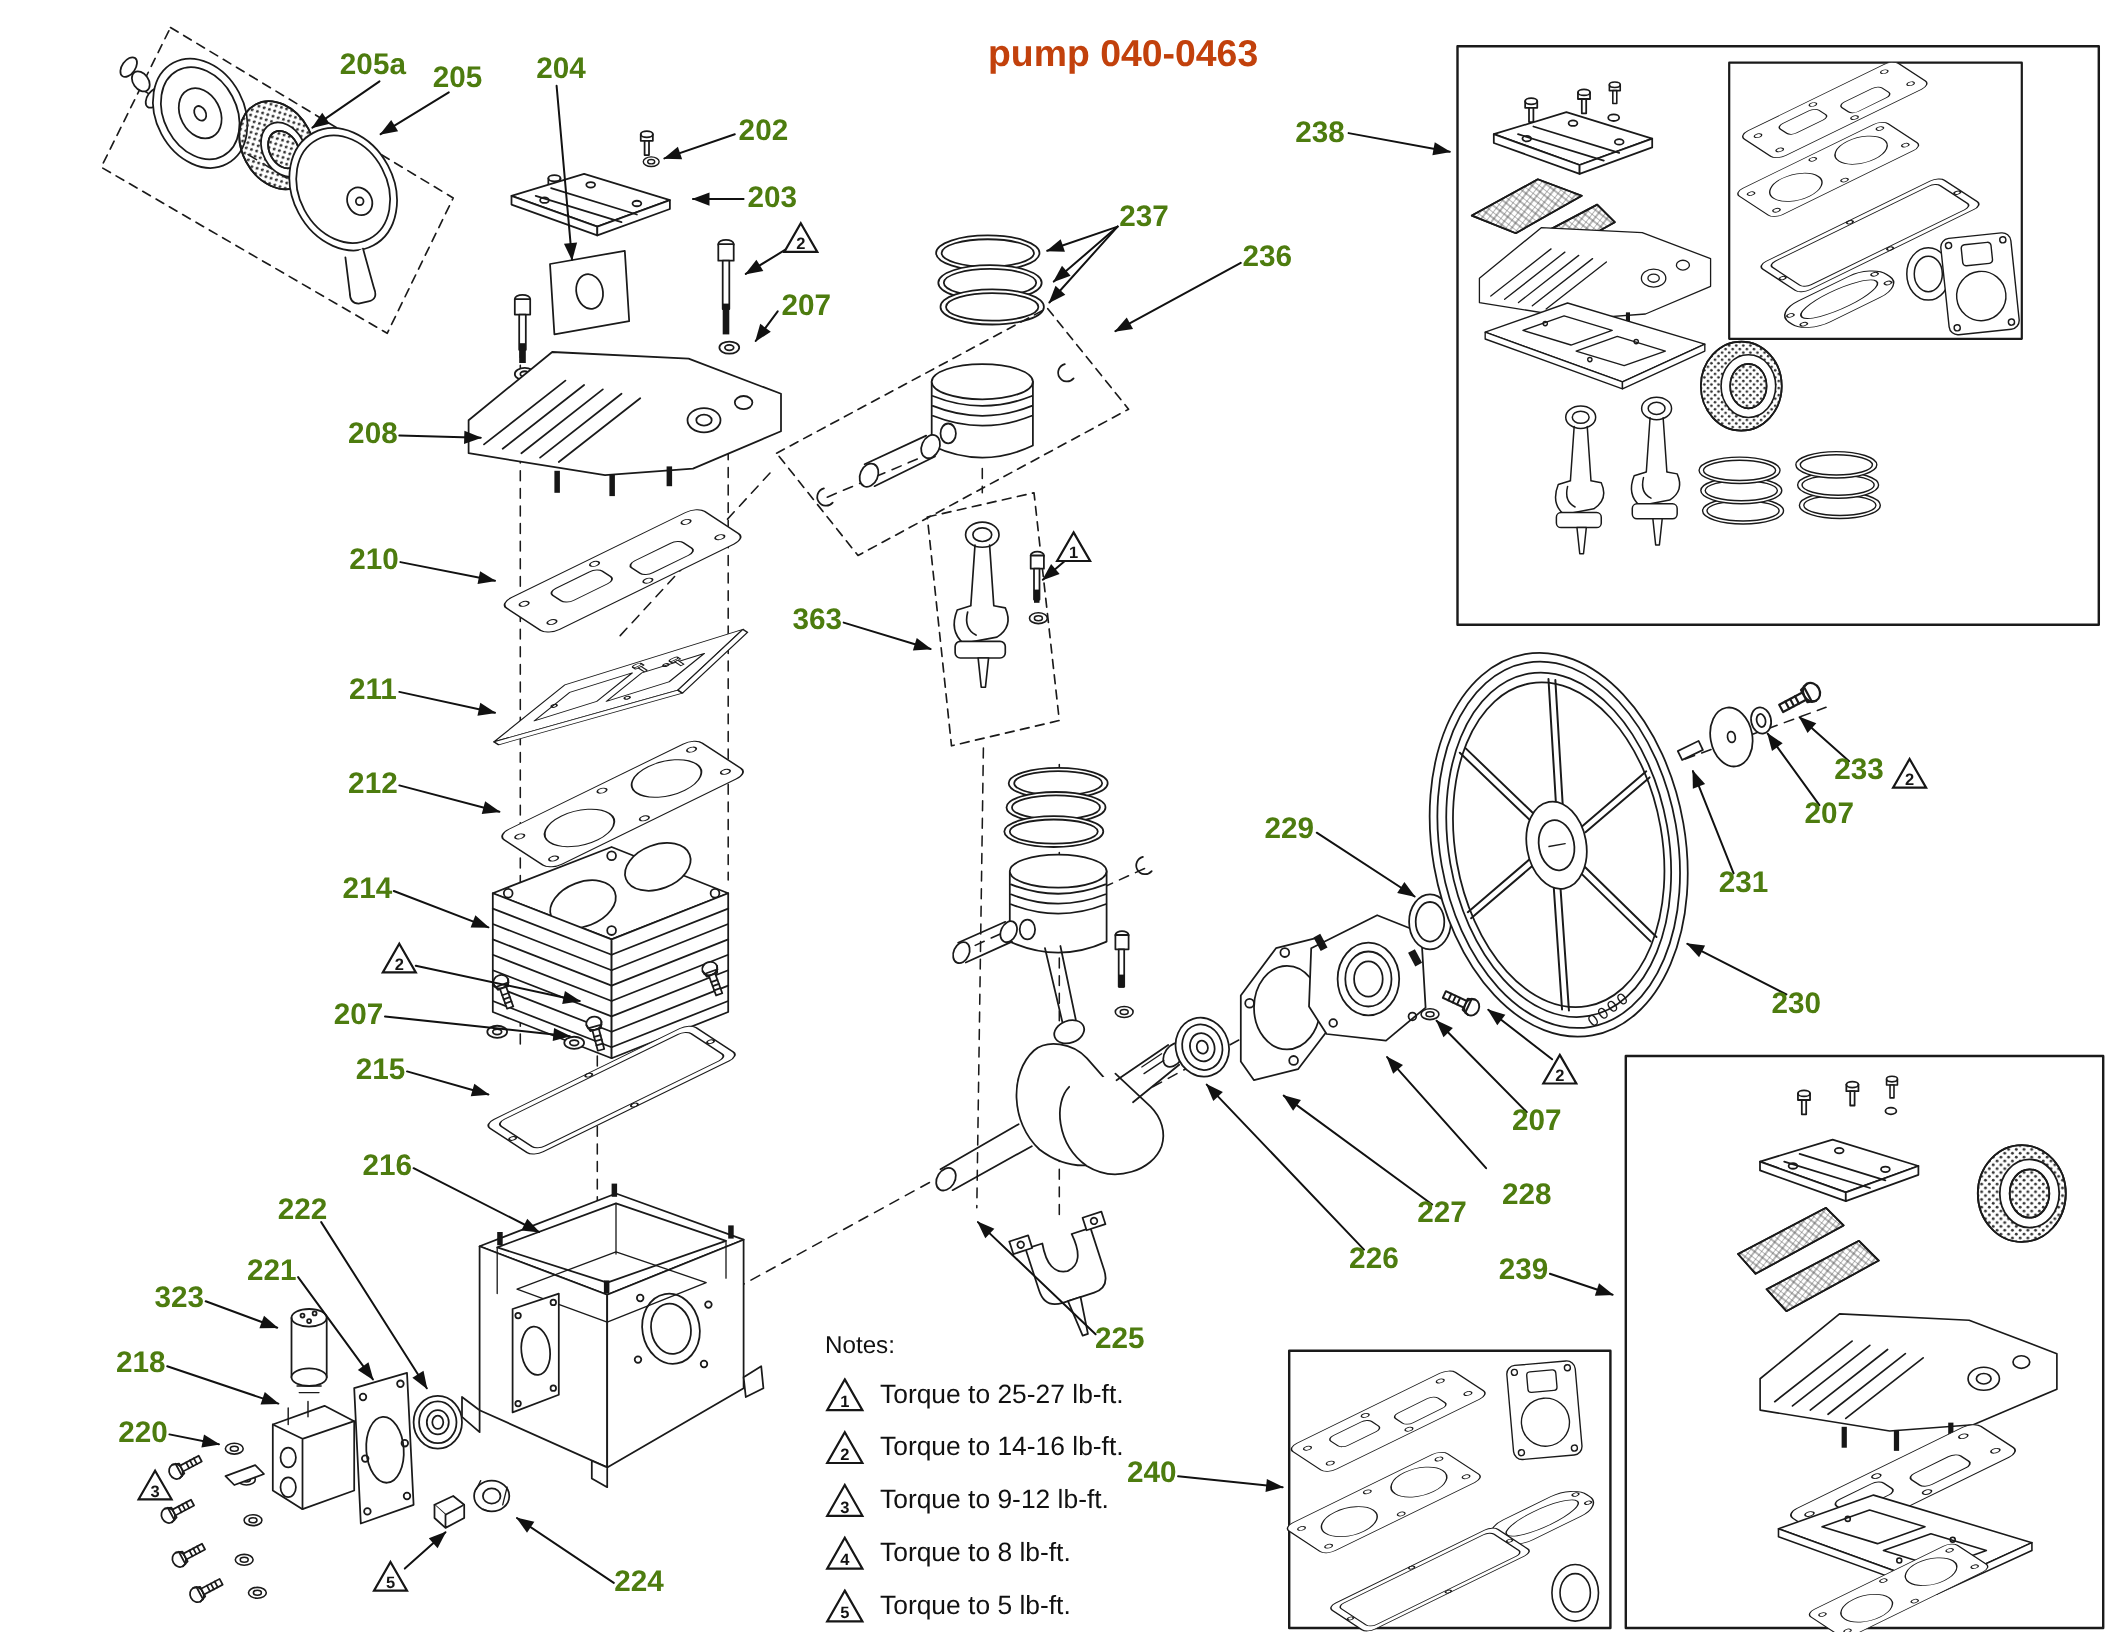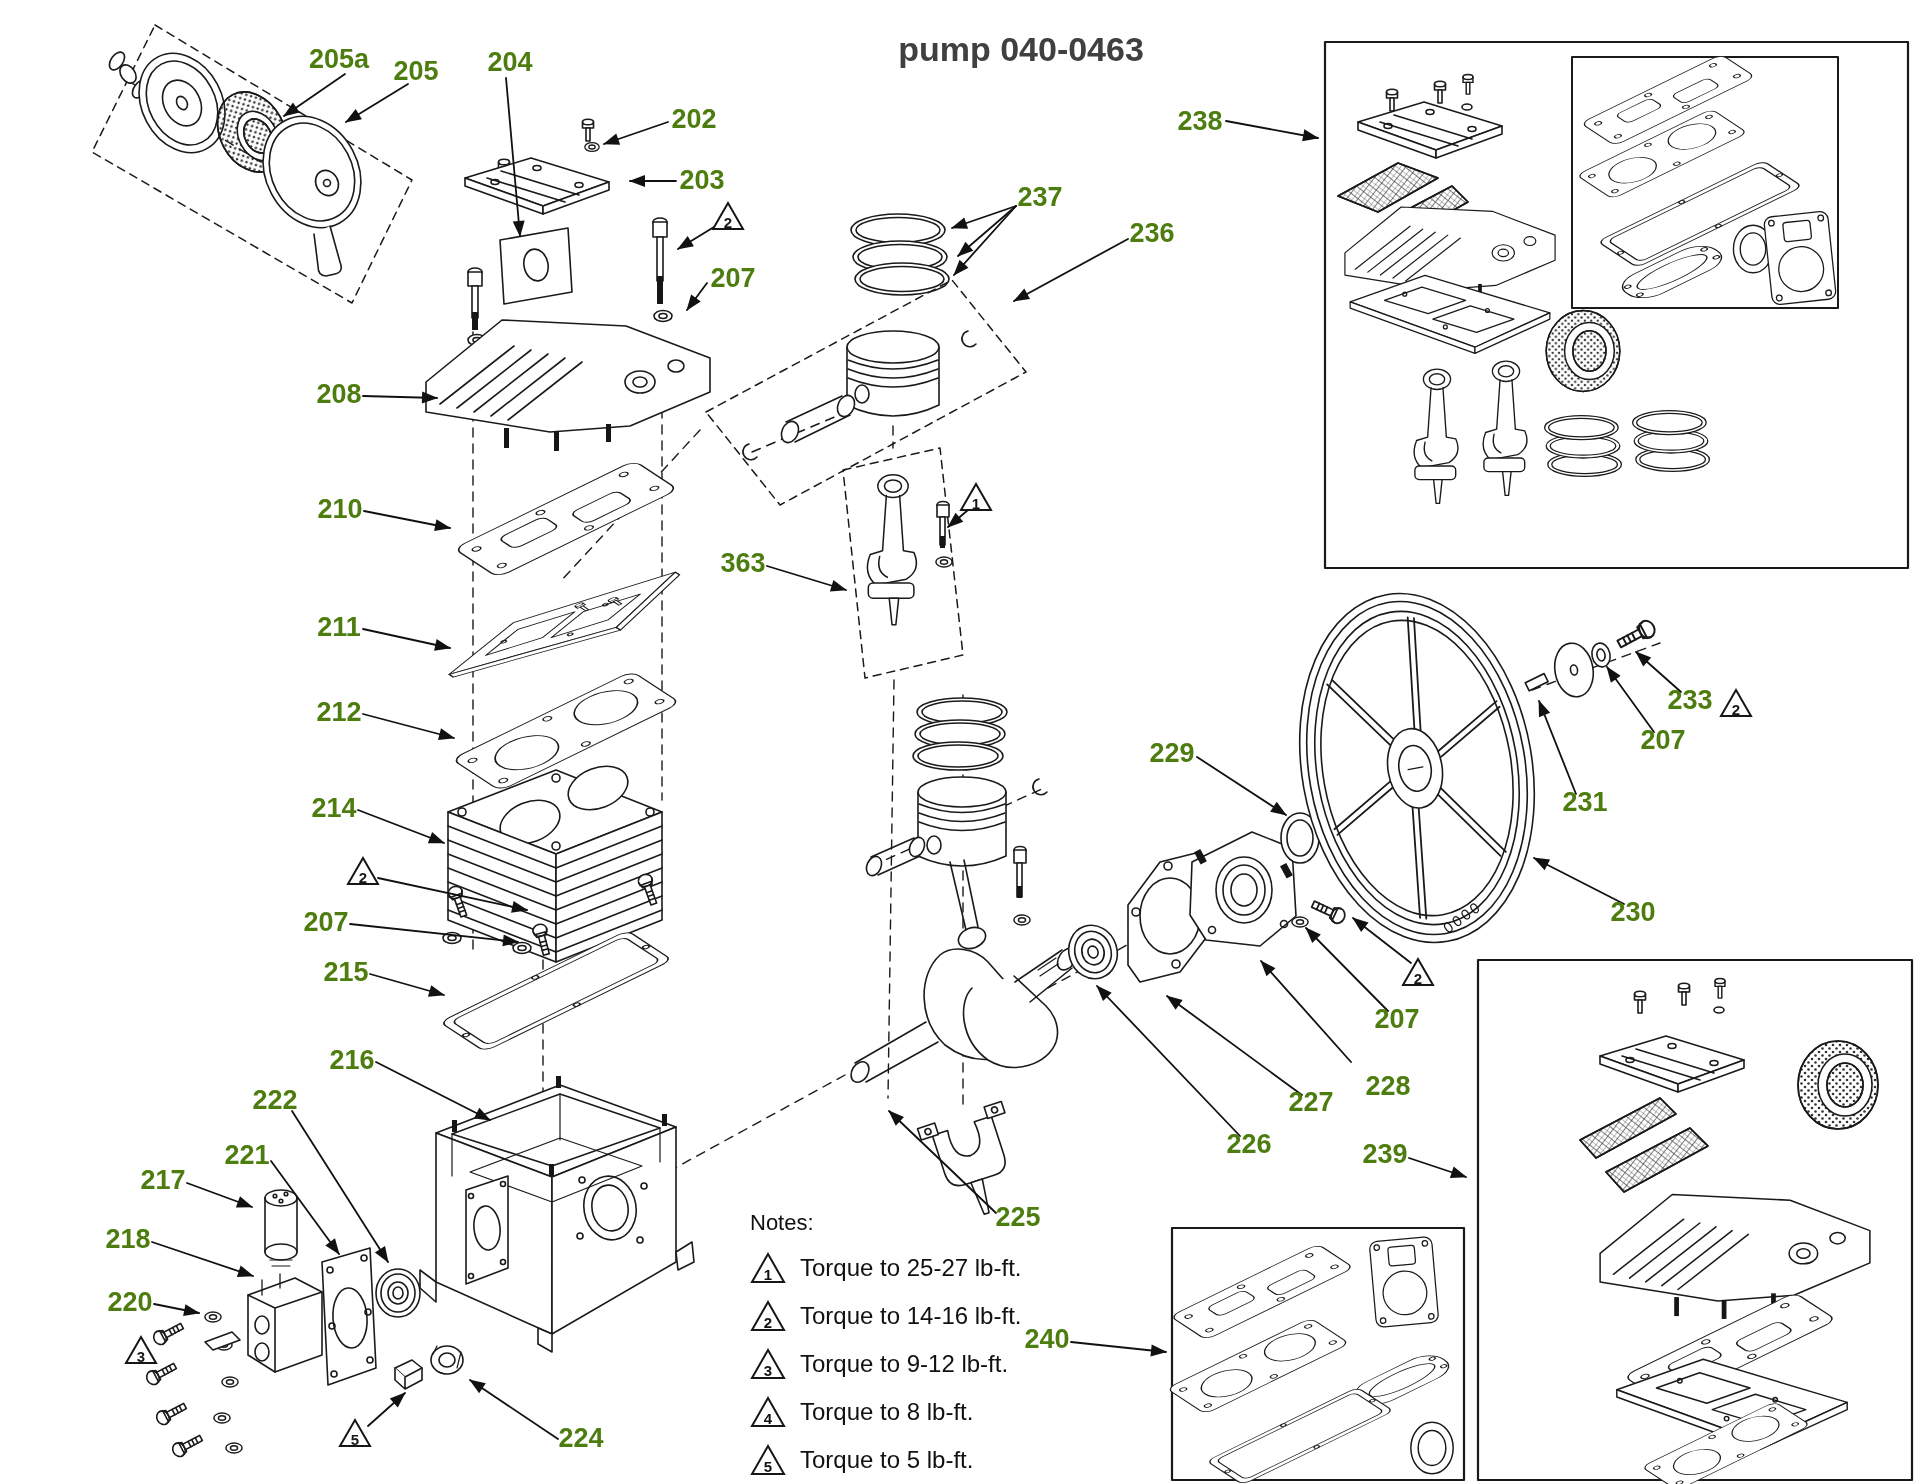--- a/index.html
+++ b/index.html
@@ -4,21 +4,21 @@
 <title>pump 040-0463</title>
 <style>
   html,body { margin:0; padding:0; background:#e8e8e8; }
   .stage {
     position:relative; width:1920px; height:1484px; background:#ffffff;
     font-family:"Liberation Sans", sans-serif; overflow:hidden; margin:0 auto;
   }
   .stage svg.art { position:absolute; left:0; top:0; }
   .page-title {
     position:absolute; top:30px; left:1021px; transform:translateX(-50%);
-    font-size:34px; font-weight:700; color:#404040; white-space:nowrap;
+    font-size:34px; font-weight:700; color:#c2410c; white-space:nowrap;
   }
   .callout {
     position:absolute; transform:translate(-50%,-50%);
     font-size:27px; font-weight:600; color:#4d7c0f; white-space:nowrap; line-height:1;
   }
   .tri { position:absolute; width:34px; height:31px; transform:translate(-50%,-50%); }
   .tri svg { position:absolute; left:0; top:0; width:100%; height:100%; }
   .tri polygon { fill:#fff; stroke:#161616; stroke-width:2; }
   .tri b { position:absolute; left:0; right:0; bottom:1px; text-align:center;
            font-size:15px; font-weight:600; color:#161616; }
@@ -706,21 +706,21 @@
       <div class="callout" style="left: 339px; top: 394px;">208</div>
       <div class="callout" style="left: 340px; top: 509px;">210</div>
       <div class="callout" style="left: 339px; top: 627px;">211</div>
       <div class="callout" style="left: 339px; top: 712px;">212</div>
       <div class="callout" style="left: 334px; top: 808px;">214</div>
       <div class="callout" style="left: 326px; top: 922px;">207</div>
       <div class="callout" style="left: 346px; top: 972px;">215</div>
       <div class="callout" style="left: 352px; top: 1060px;">216</div>
       <div class="callout" style="left: 275px; top: 1100px;">222</div>
       <div class="callout" style="left: 247px; top: 1155px;">221</div>
-      <div class="callout" style="left: 163px; top: 1180px;">217</div>
+      <div class="callout" style="left: 163px; top: 1180px;">323</div>
       <div class="callout" style="left: 128px; top: 1239px;">218</div>
       <div class="callout" style="left: 130px; top: 1302px;">220</div>
       <div class="callout" style="left: 581px; top: 1438px;">224</div>
       <div class="callout" style="left: 743px; top: 563px;">363</div>
       <div class="callout" style="left: 1172px; top: 753px;">229</div>
       <div class="callout" style="left: 1018px; top: 1217px;">225</div>
       <div class="callout" style="left: 1249px; top: 1144px;">226</div>
       <div class="callout" style="left: 1311px; top: 1102px;">227</div>
       <div class="callout" style="left: 1388px; top: 1070px; margin-top: 16px;">228</div>
       <div class="callout" style="left: 1397px; top: 1019px;">207</div>

